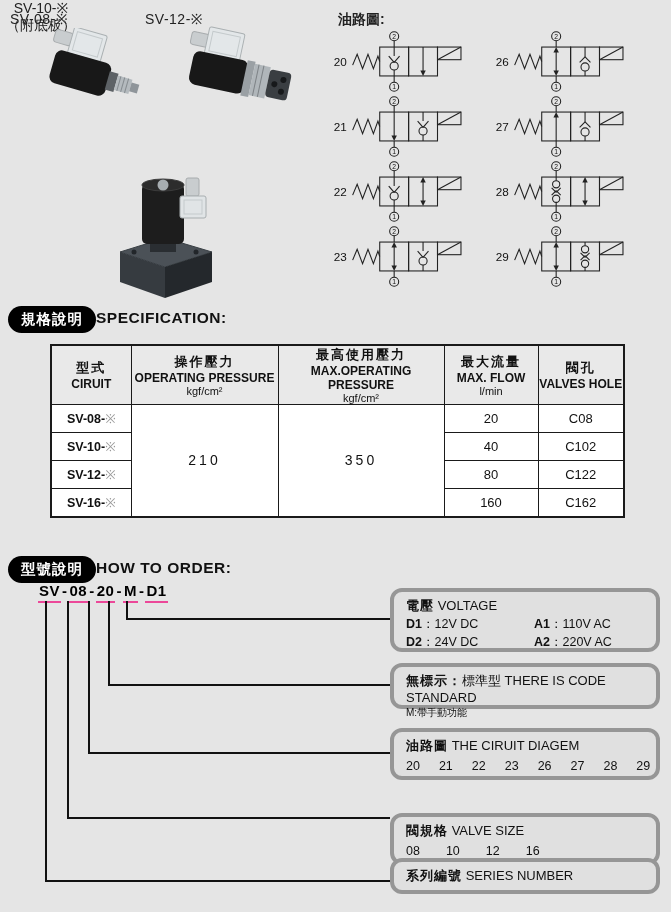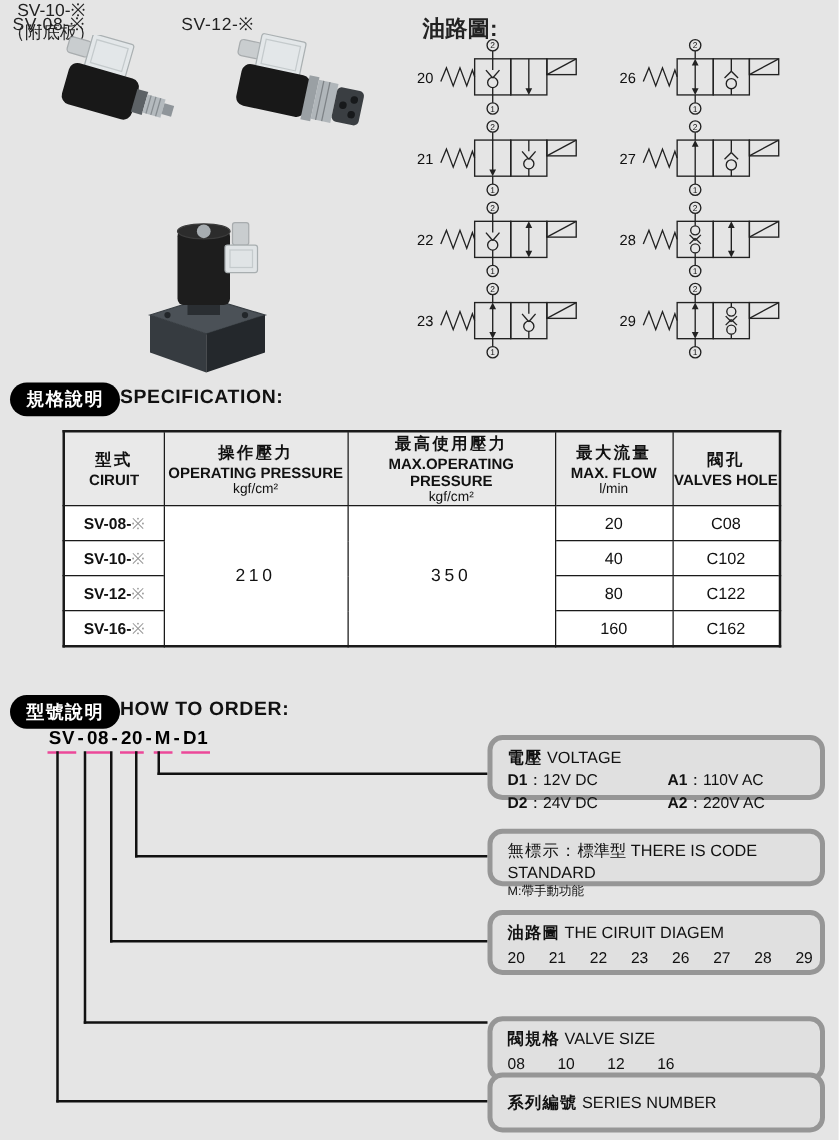--- a/index.html
+++ b/index.html
@@ -13,21 +13,21 @@
   #lbl1{left:10px;top:9px;}
   #lbl2{left:145px;top:9px;}
   #lbl3{left:62px;top:146px;width:82px;text-align:center;font-size:14px;color:#222;line-height:1.2;}
 
   .photo{position:absolute;}
   #photo1{left:28px;top:28px;}
   #photo2{left:166px;top:26px;}
   #photo3{left:110px;top:170px;}
 
   
-  .circuit-title{position:absolute;left:338px;top:11px;font-size:18px;font-weight:bold;color:#222;}
+  .circuit-title{position:absolute;left:338px;top:11px;font-size:14px;font-weight:bold;color:#222;}
   .diag-col{position:absolute;top:29px;display:flex;flex-direction:column;}
   #diag-col-0{left:325px;}
   #diag-col-1{left:487px;}
   .diagram{width:160px;height:65px;}
   .diagram svg{display:block;}
 
   
   .badge{position:absolute;left:8px;background:var(--badge_bg,#000);color:var(--badge_text,#fff);
          font-size:14.5px;font-weight:bold;padding:4px 13px;border-radius:14px;letter-spacing:1px;}
   #spec-badge{top:306px;}
@@ -57,31 +57,31 @@
 
   .connector{position:absolute;border-left:2px solid var(--line_color,#111);border-bottom:2px solid var(--line_color,#111);}
   #conn-d1{left:126px;top:601px;width:264px;height:19px;}
   #conn-m {left:108px;top:601px;width:282px;height:85px;}
   #conn-20{left:88px;top:601px;width:302px;height:153px;}
   #conn-08{left:67px;top:601px;width:323px;height:218px;}
   #conn-sv{left:45px;top:601px;width:345px;height:281px;}
 
   .obox{position:absolute;left:390px;width:270px;border:4px solid var(--box_border,#969696);
         border-radius:12px;background:var(--box_bg,#e0e0e0);padding:5px 12px;}
-  #box-voltage{top:588px;height:52px;}
+  #box-voltage{top:588px;height:64px;}
   #box-standard{top:663px;height:46px;}
   #box-circuit{top:728px;height:52px;}
   #box-size{top:793px;height:52px;margin-top:20px;}
-  #box-series{top:858px;height:48px;display:flex;align-items:center;}
+  #box-series{top:858px;height:36px;display:flex;align-items:center;}
   .obox-title{font-size:13px;color:#111;}
   .obox-title .zh{font-weight:bold;letter-spacing:1px;}
   .volt-grid{display:grid;grid-template-columns:128px 1fr;row-gap:1px;font-size:12.5px;margin-top:1px;}
   .volt-item .code{font-weight:bold;}
   .obox-line1{font-size:13px;}
-  .obox-line1 .zh{font-weight:normal;letter-spacing:1px;}
+  .obox-line1 .zh{font-weight:bold;letter-spacing:1px;}
   .obox-line2{font-size:10px;margin-top:1px;}
   .codes-row{display:flex;margin-top:4px;font-size:12.5px;}
   #box-circuit .codes-row{gap:19px;}
   #box-size .codes-row{gap:26px;}
 </style>
 </head>
 <body style="--badge_bg: #000000; --badge_text: #ffffff; --box_border: #969696; --box_bg: #e0e0e0; --table_header_bg: #e9e9e9; --line_color: #111111; --text_color: #111111;">
 
 <div class="page">
 

